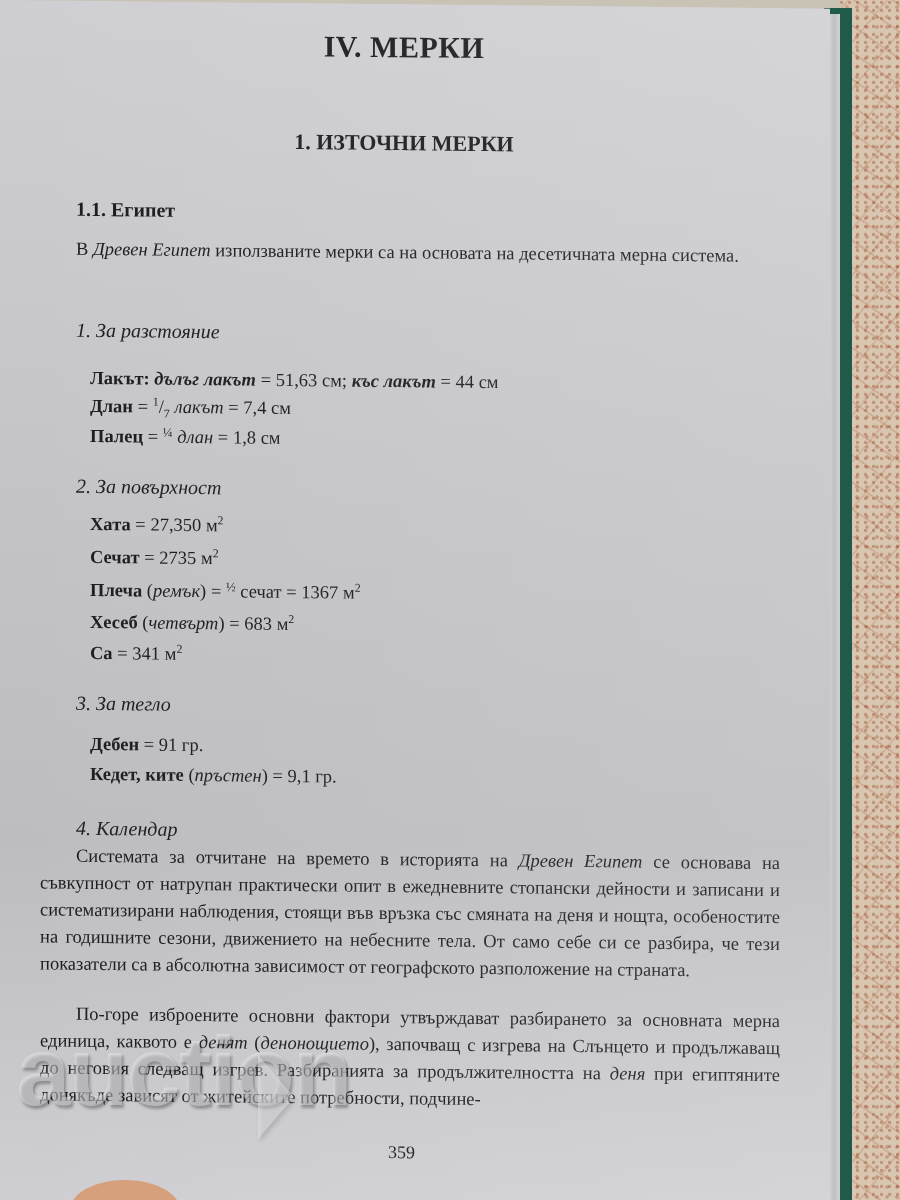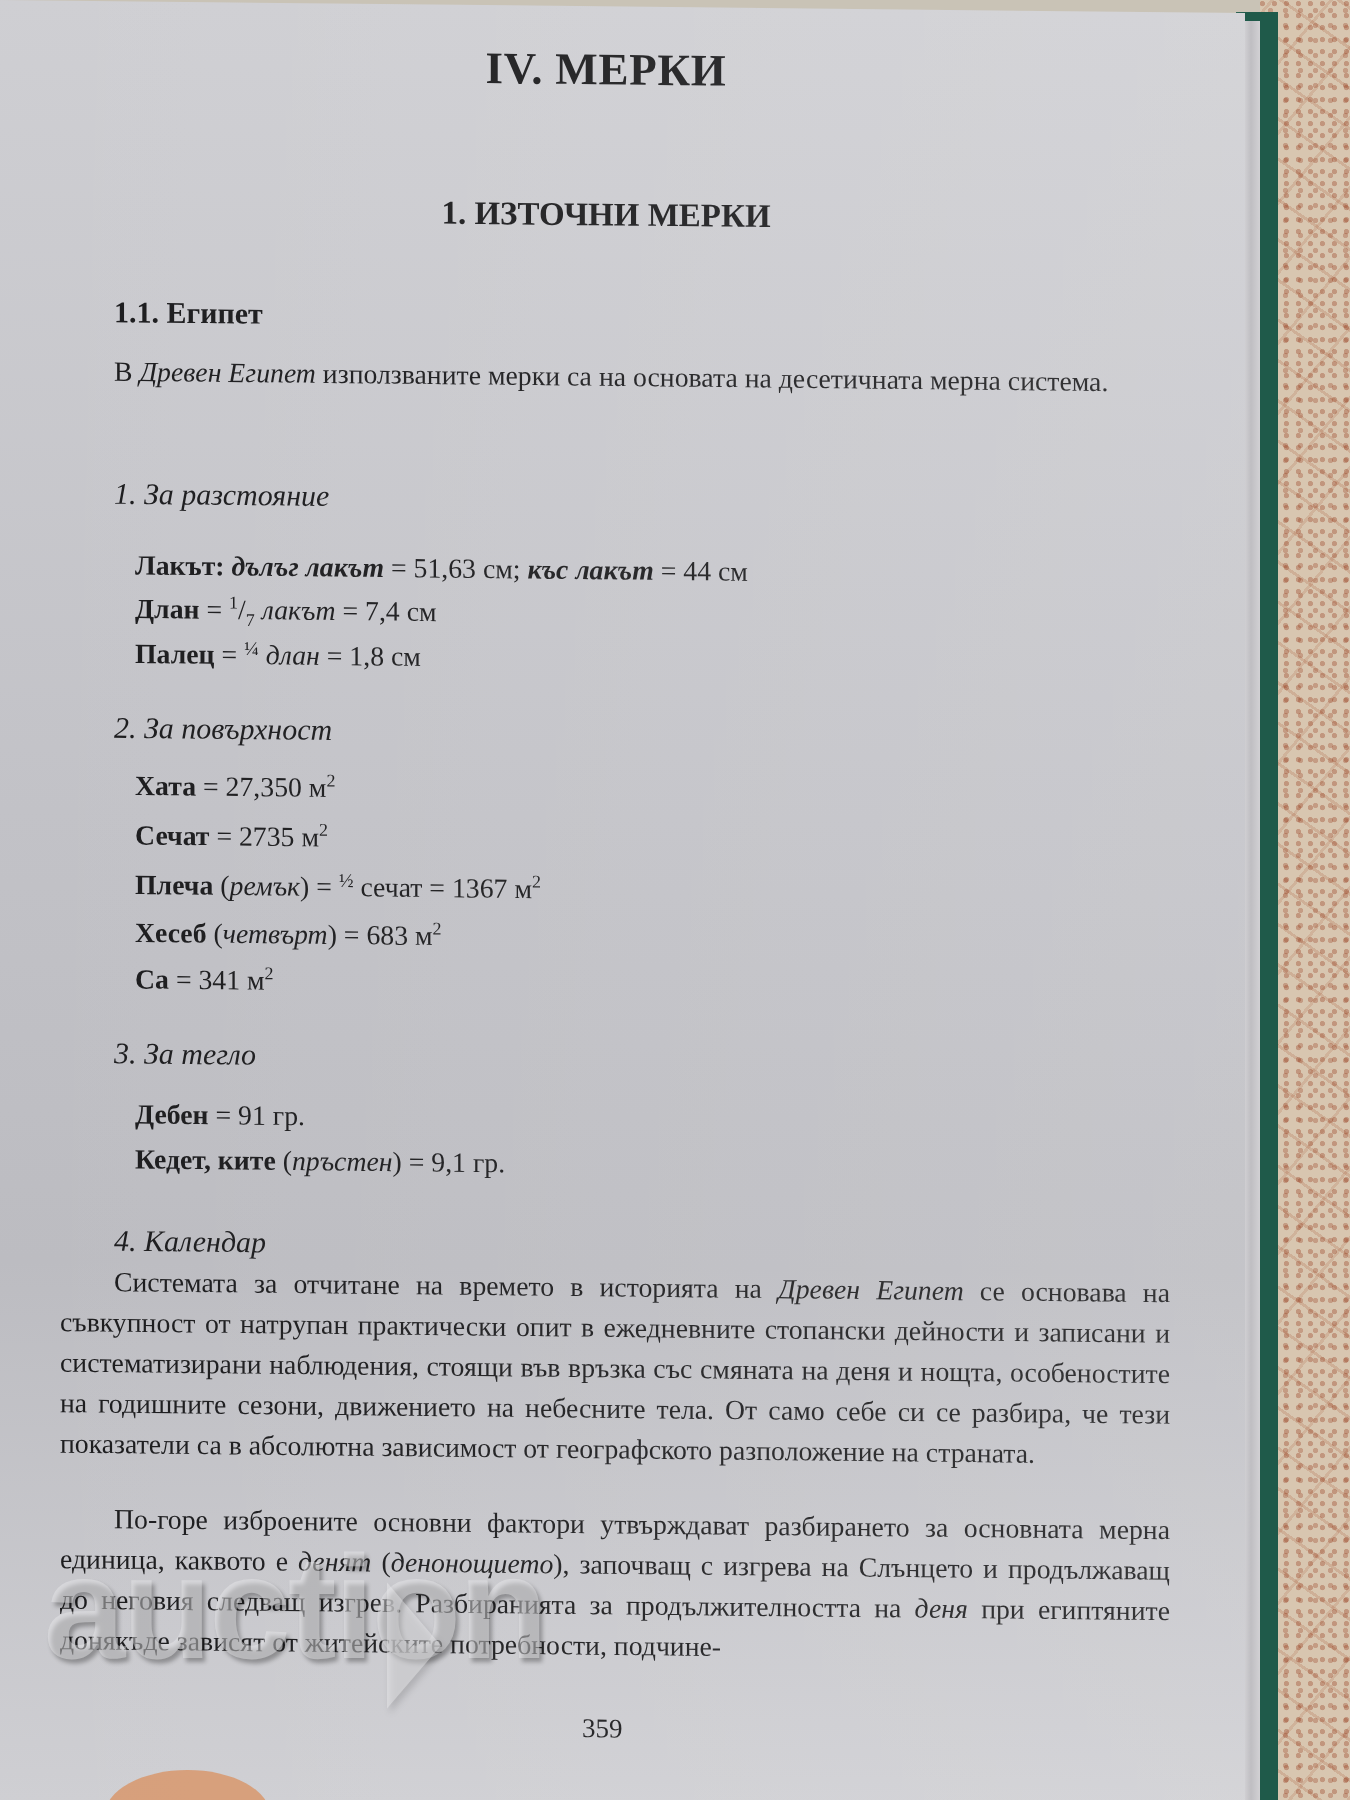--- a/index.html
+++ b/index.html
@@ -81,21 +81,20 @@
     position: absolute; left: 10px; top: 0; font-family: "Liberation Sans", sans-serif;
     font-weight: bold; font-size: 36px; color: rgba(235,235,238,0.55);
     text-shadow: 1px 2px 2px rgba(0,0,0,0.35);
     letter-spacing: 1px;
   }
   .wm-auction {
     position: absolute; left: 8px; top: 20px; font-family: "Liberation Sans", sans-serif;
     font-weight: bold; font-size: 98px; color: rgba(235,235,238,0.45);
     text-shadow: 2px 3px 3px rgba(0,0,0,0.30);
     letter-spacing: -2px;
-    margin-left: 13px;
   }
   .wm-play {
     position: absolute; left: 250px; top: 60px; width: 0; height: 0;
     border-top: 42px solid transparent; border-bottom: 42px solid transparent;
     border-left: 36px solid rgba(235,235,238,0.45);
     filter: drop-shadow(2px 3px 2px rgba(0,0,0,0.3));
   }
   .wm-name {
     position: absolute; left: 14px; top: 125px; font-family: "Liberation Sans", sans-serif;
     font-weight: bold; font-size: 44px; color: rgba(225,225,228,0.75);

